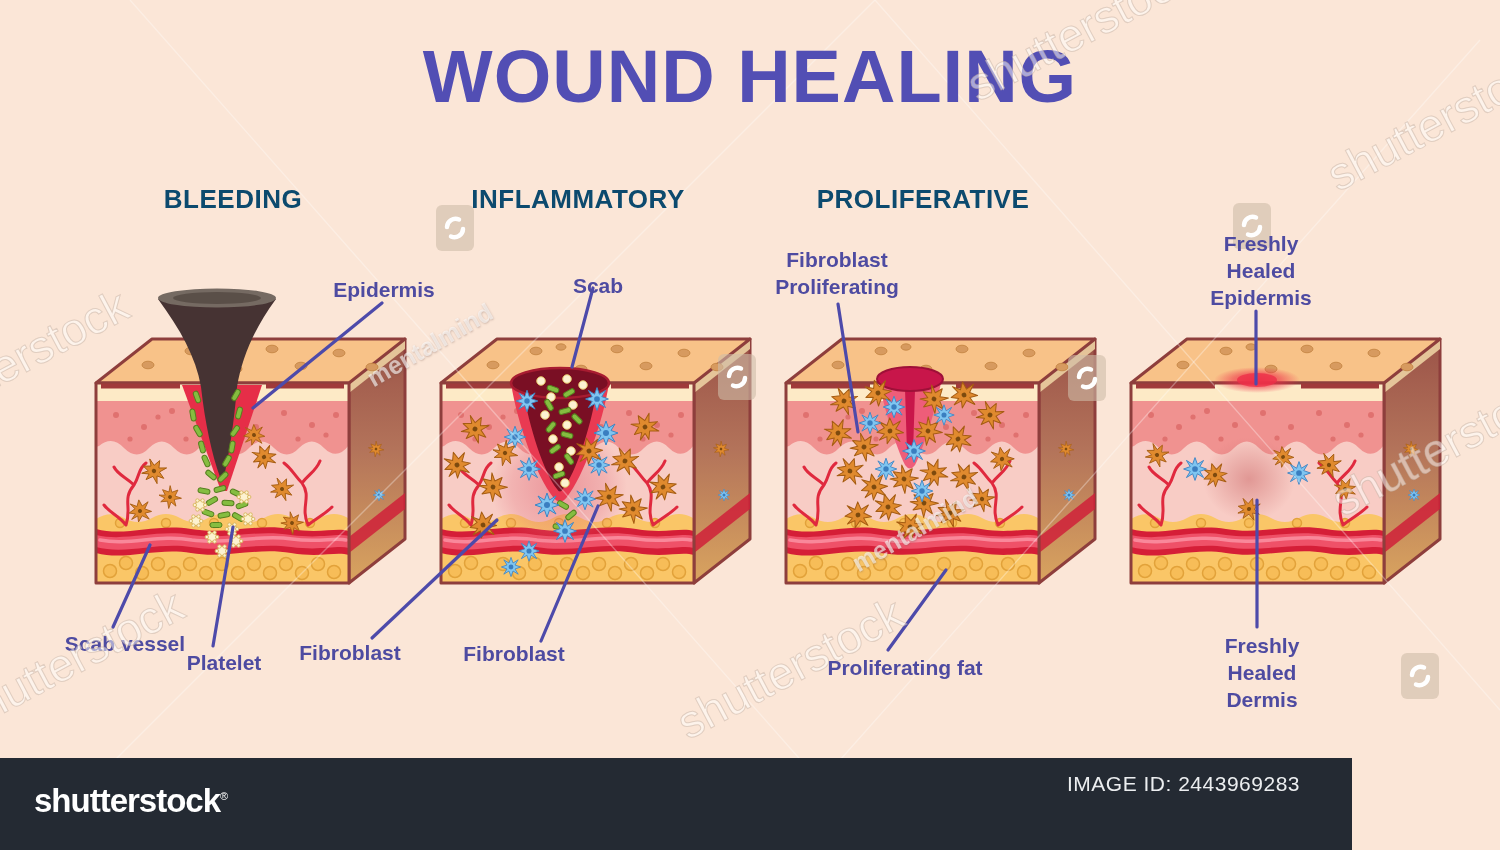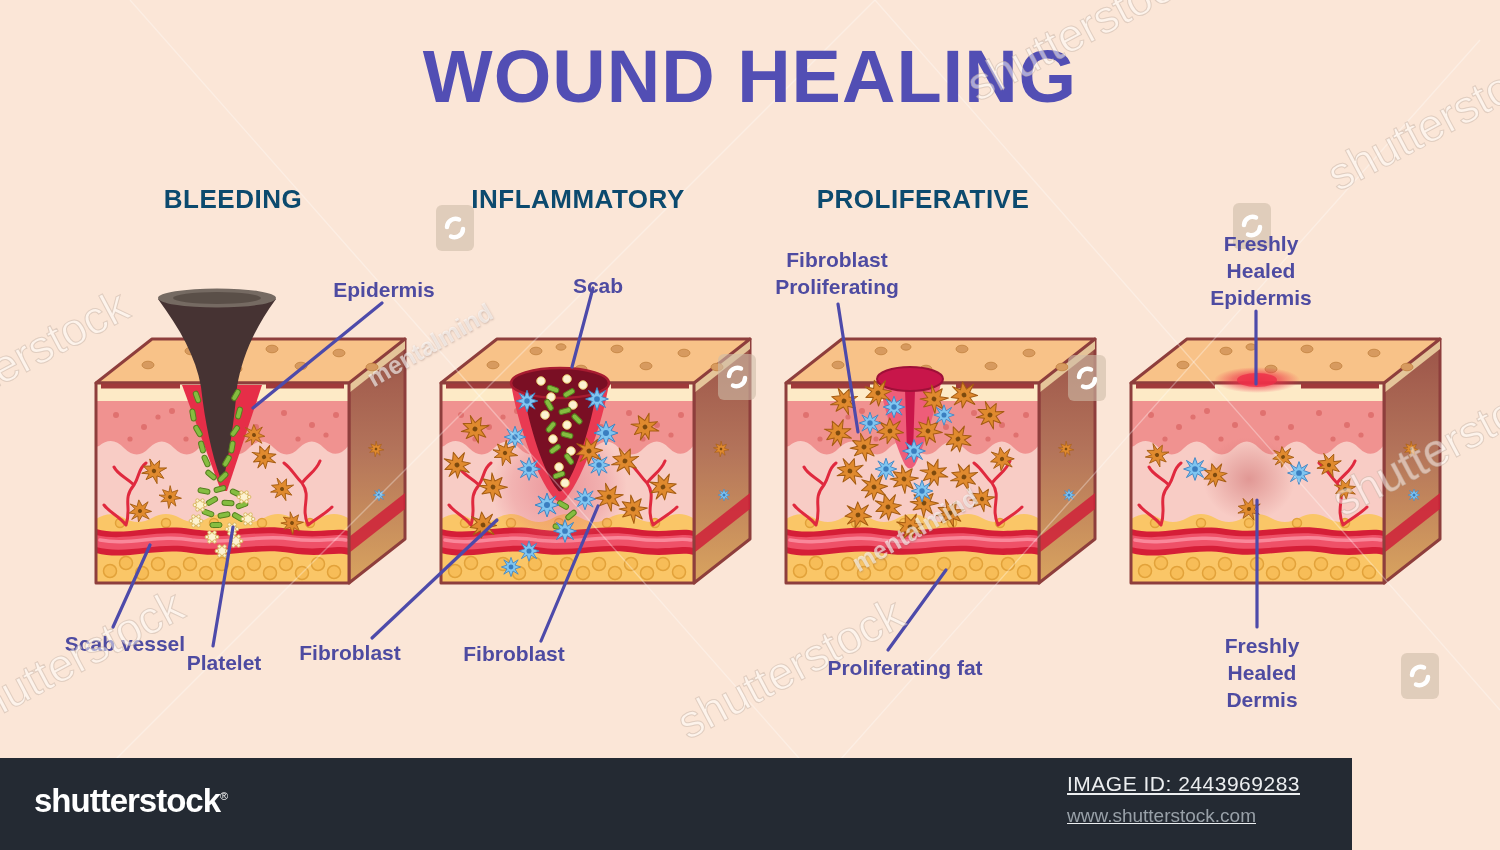--- a/index.html
+++ b/index.html
@@ -32,21 +32,21 @@
   }
   .footer{
     position:absolute;left:0;top:758px;width:1352px;height:92px;background:#242a33;
   }
   .footer-logo{
     position:absolute;left:34px;top:24px;color:#ffffff;
     font-size:33px;font-weight:700;letter-spacing:-1px;
   }
   .footer-logo sup{font-size:11px;font-weight:400;vertical-align:super;}
   .footer-right{
-    position:absolute;right:52px;top:14px;color:#eceef0;text-decoration:underline;
+    position:absolute;right:52px;top:14px;text-align:right;color:#eceef0;
   }
   .footer-id{font-size:21px;letter-spacing:.5px;}
   .footer-site{font-size:19px;color:#98a0a8;margin-top:9px;}
 </style>
 </head>
 <body>
 
 <div id="canvas">
 
   <svg class="art" width="1500" height="850" viewBox="0 0 1500 850">
@@ -397,17 +397,16 @@
   <div class="wm" style="left:1445px;top:445px">shutterstock</div>
   <div class="wm" style="left:790px;top:668px">shutterstock</div>
   <div class="wm" style="left:70px;top:660px">shutterstock</div>
   <div class="wm-contrib" style="left:430px;top:345px">mentalmind</div>
   <div class="wm-contrib" style="left:915px;top:530px">mentalmind</div>
 
   <div class="footer">
     <div class="footer-logo"><span>shutterstock</span><sup>®</sup></div>
     <div class="footer-right">
       <div class="footer-id">IMAGE ID: 2443969283</div>
-      <div class="footer-site">www.shutterstock.com</div>
     </div>
   </div>
 
 </div>
 
 </body></html>

